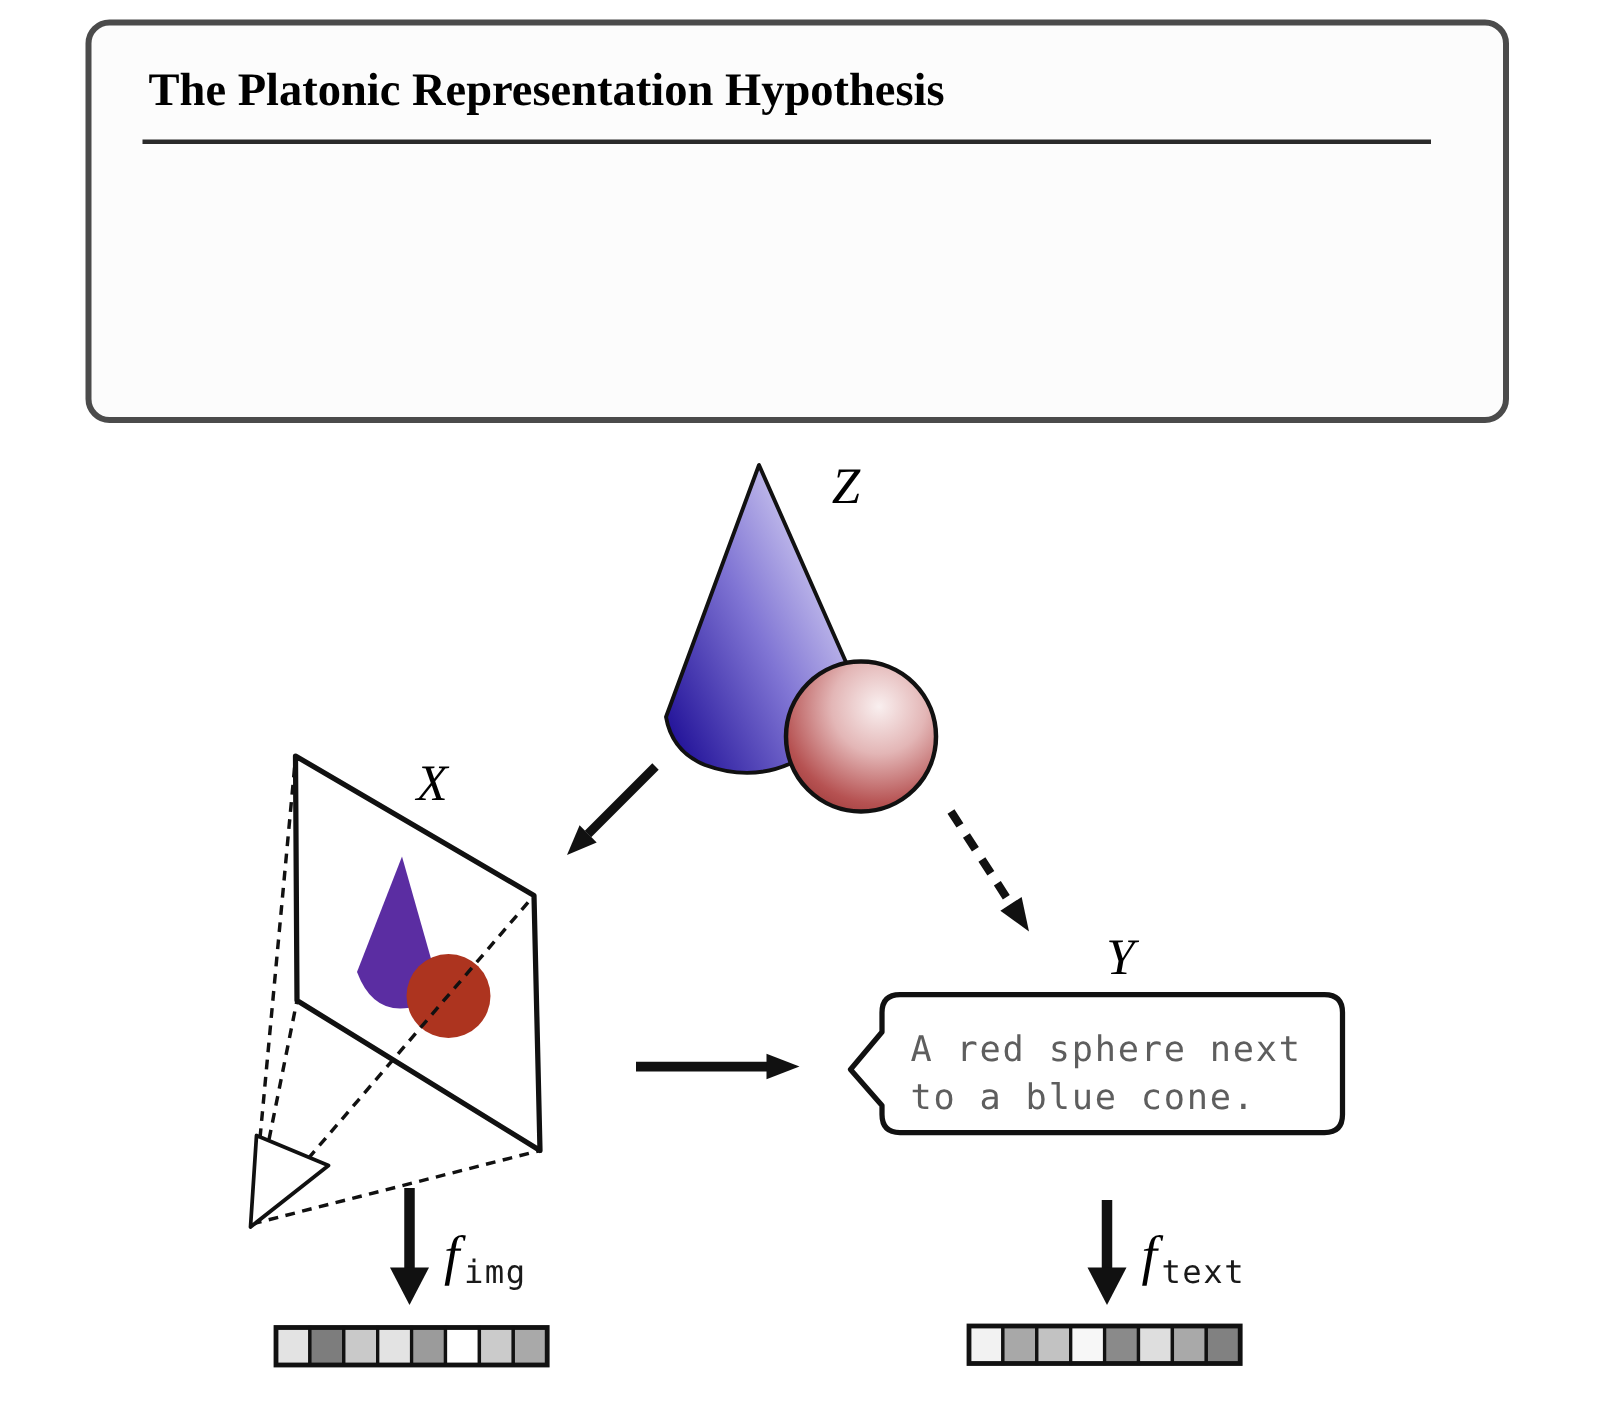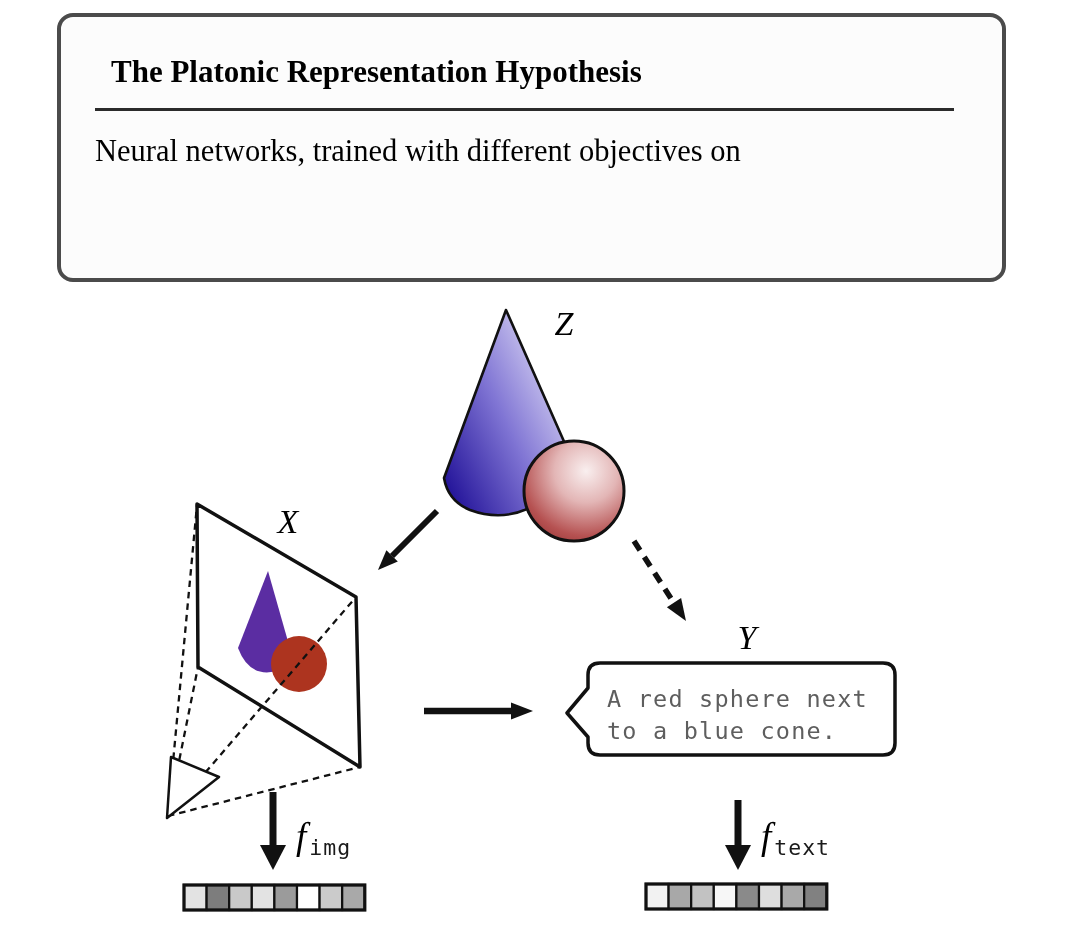--- a/index.html
+++ b/index.html
@@ -5,21 +5,21 @@
   html,body{margin:0;padding:0;background:#fff;}
   .canvas{position:relative;width:1072px;height:940px;background:#ffffff;overflow:hidden;
           font-family:"Liberation Serif",serif;}
   svg.diagram{position:absolute;left:0;top:0;z-index:1;}
 
   
   .hyp-box{position:absolute;left:57px;top:13px;width:949px;height:269px;box-sizing:border-box;
            border:4px solid #4b4b4b;border-radius:16px;background:#fcfcfc;
            padding:20px 34px 10px;z-index:2;}
   .hyp-title{font-family:"Liberation Serif",serif;font-weight:bold;font-size:31px;
-             line-height:1.25;color:#000;margin:16px;}
+             line-height:1.25;color:#000;margin:4px;}
   .hyp-rule{border:none;border-top:3px solid #2b2b2b;margin:13px 14px 17px 0;}
   .hyp-line{font-family:"Liberation Serif",serif;font-size:30.5px;line-height:47px;
             color:#000;white-space:nowrap;}
 
   
   .mathlabel{font-family:"Liberation Serif",serif;font-style:italic;font-size:34px;fill:#000;}
   .fsym{font-family:"Liberation Serif",serif;font-style:italic;font-size:37px;fill:#000;}
   .fsub{font-family:"DejaVu Sans Mono",monospace;font-size:21.5px;letter-spacing:1px;fill:#1a1a1a;}
   .bubbletext{font-family:"DejaVu Sans Mono",monospace;font-size:23.5px;letter-spacing:1.2px;}
 
@@ -125,17 +125,16 @@
       <rect class="cellrect" x="781.6" y="884" width="22.6" height="25" fill="#a9a9a9"></rect>
       <rect class="cellrect" x="804.2" y="884" width="22.6" height="25" fill="#818181"></rect>
       <rect x="646" y="884" width="180.8" height="25" fill="none" stroke="#111" stroke-width="3.2"></rect>
     </g>
   </svg>
 
   <div class="hyp-box">
     <h1 class="hyp-title">The Platonic Representation Hypothesis</h1>
     <hr class="hyp-rule">
     <div>
-      <div class="hyp-line">Neural networks, trained with different objectives on</div>
     </div>
   </div>
 
 </div>
 
 </body></html>

